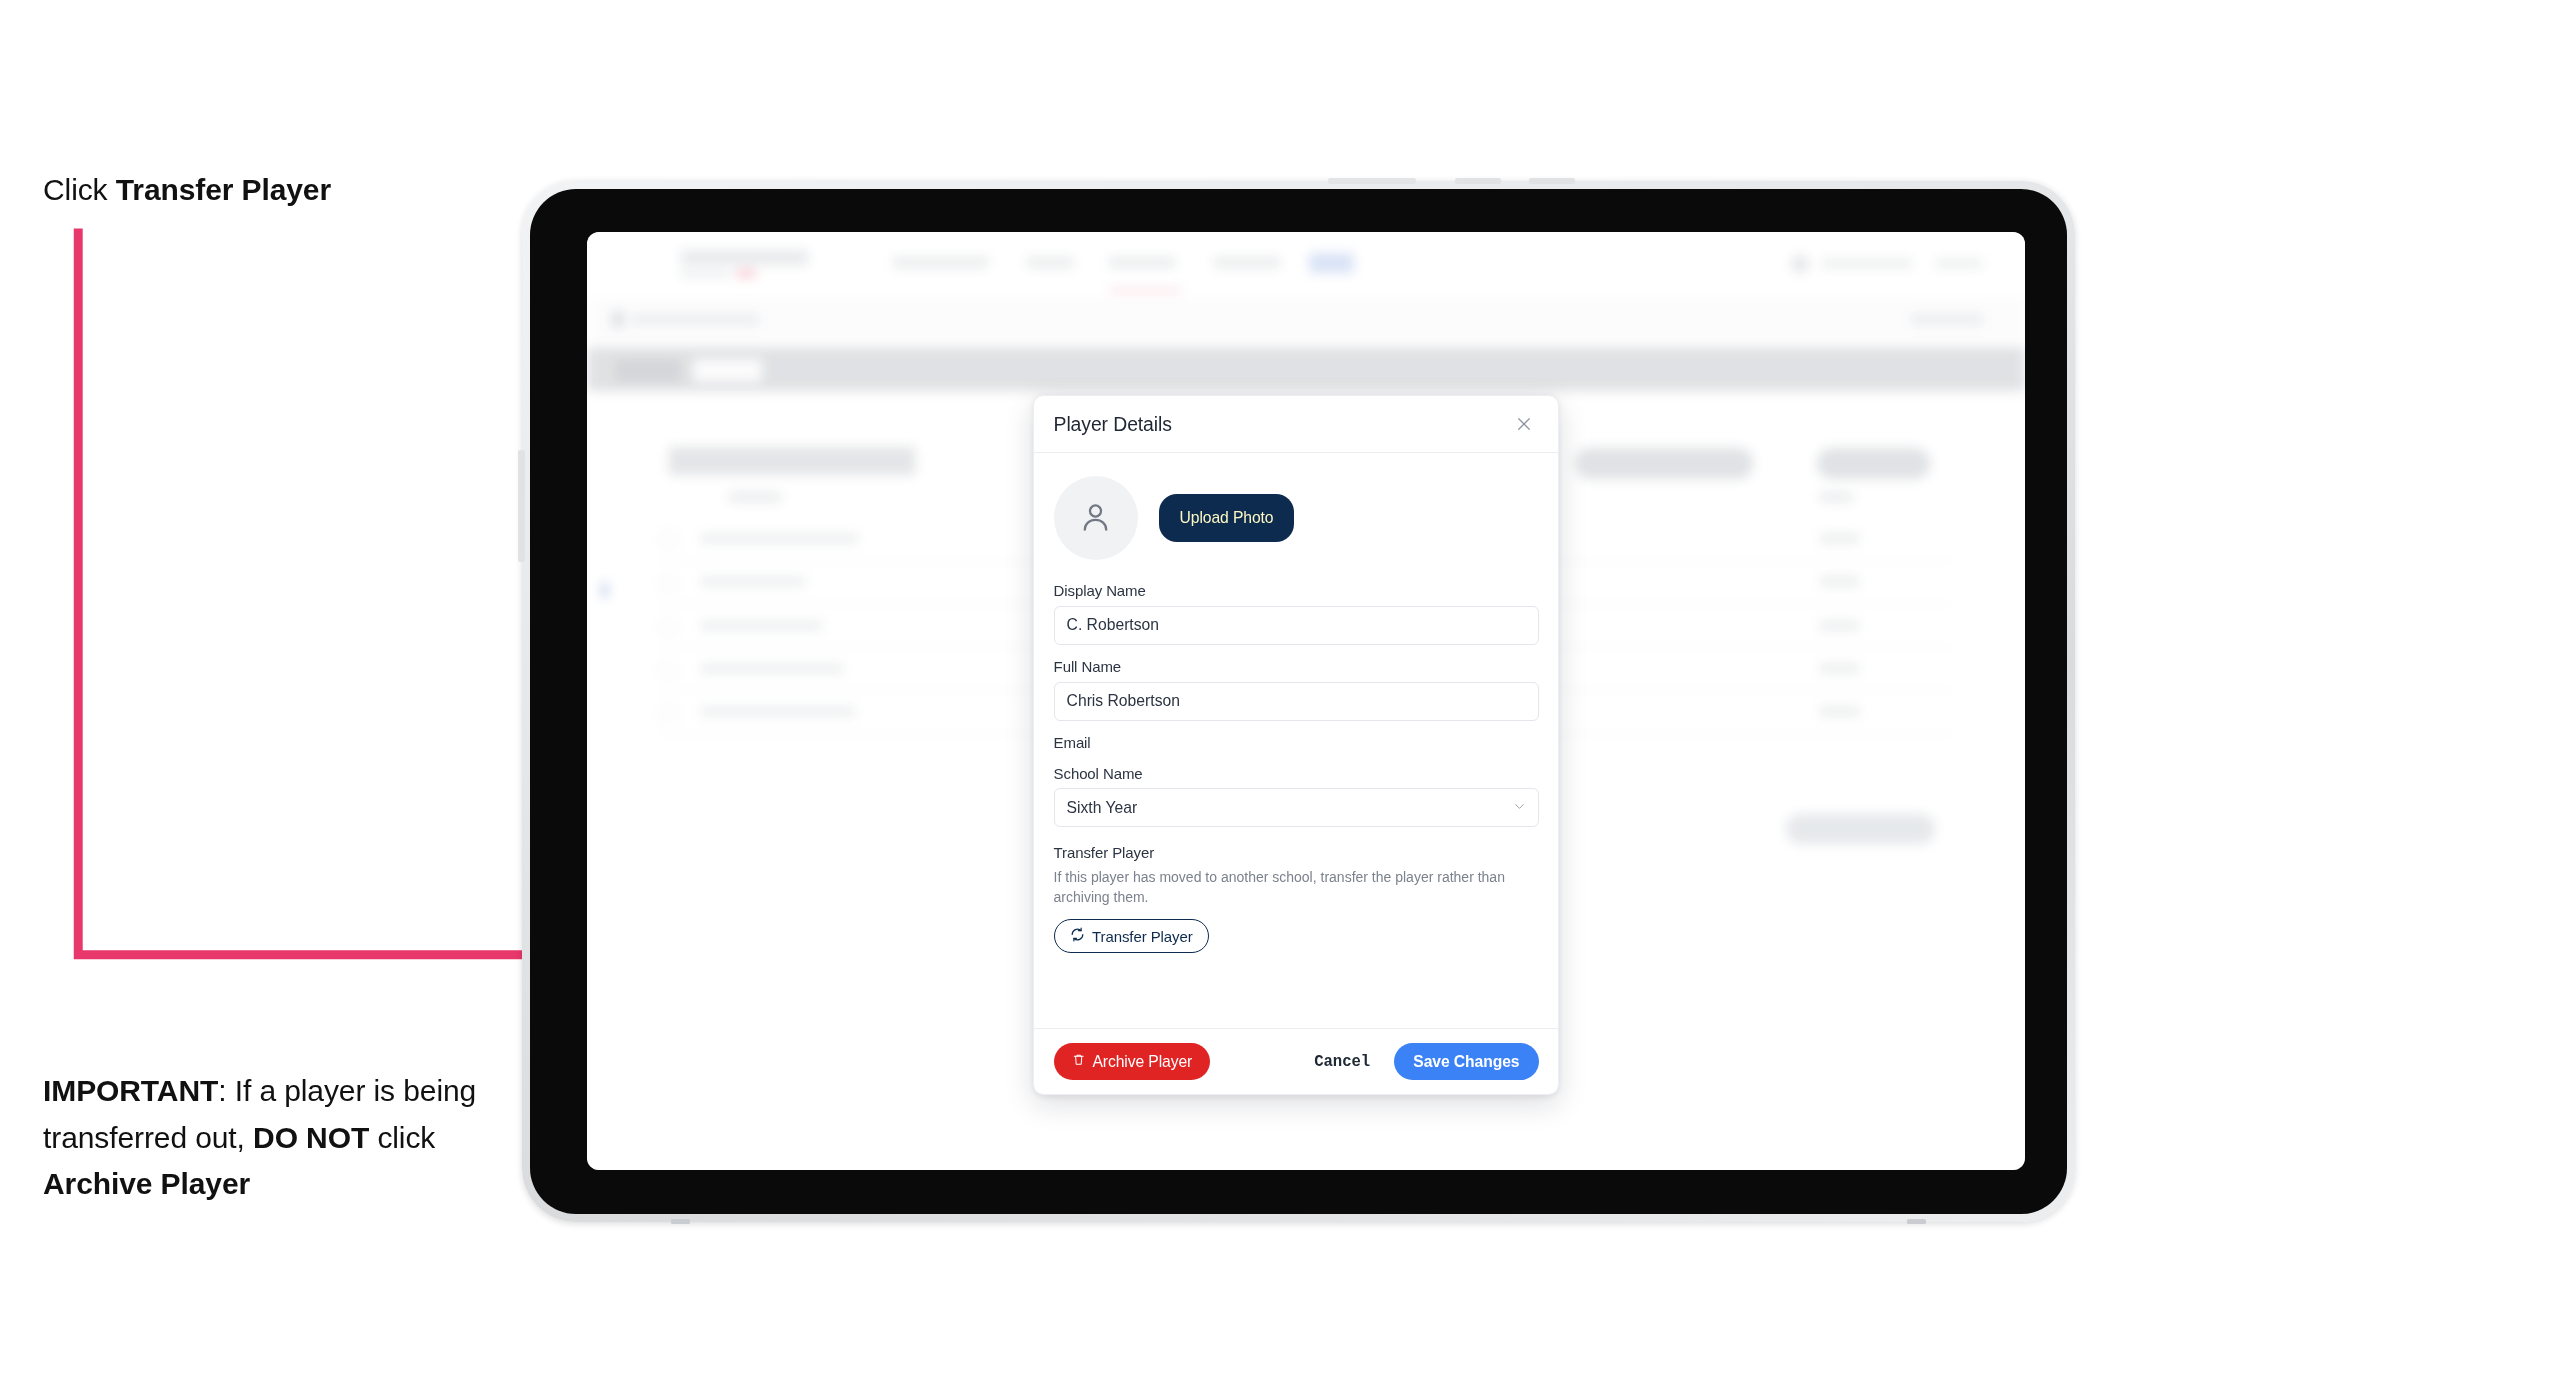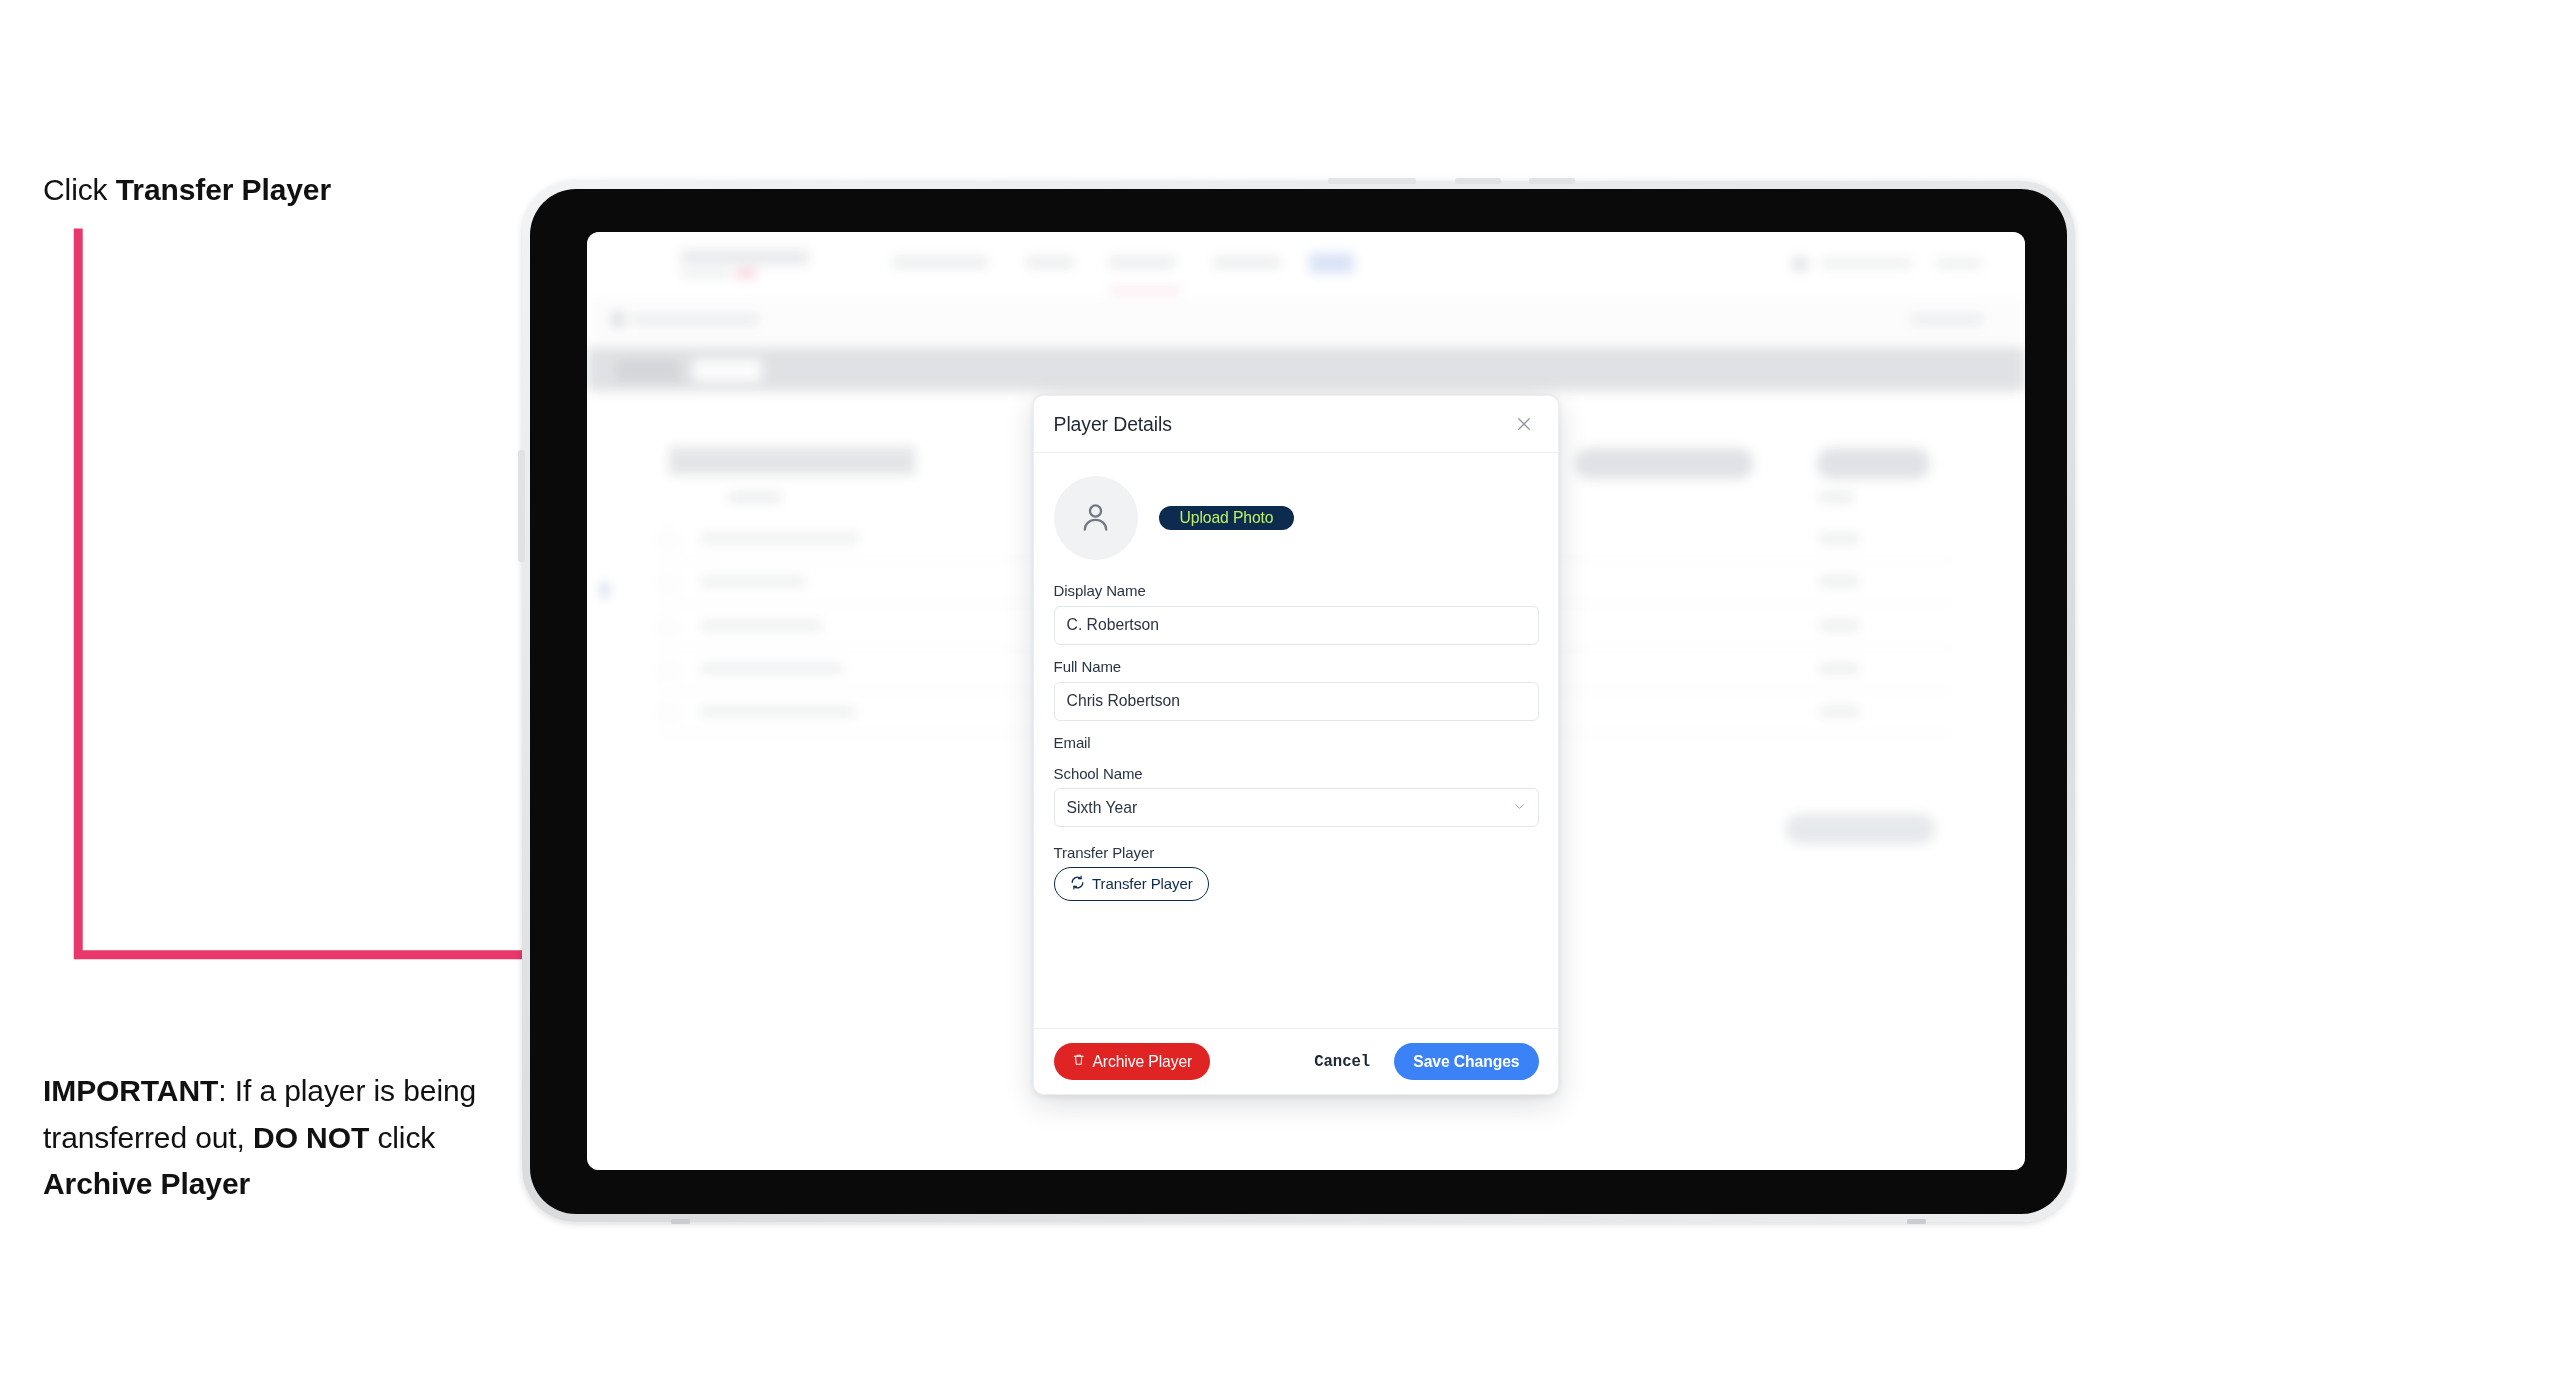--- a/index.html
+++ b/index.html
@@ -281,24 +281,24 @@
   }
   .avatar {
     width: 84px; height: 84px;
     border-radius: 50%;
     background: #f1f2f4;
     display: flex; align-items: center; justify-content: center;
     flex: 0 0 84px;
   }
   .upload-btn {
     background: #0d2b4e;
-    color: #bef264;
+    color: #fef9c3;
     border: none;
     border-radius: 18px;
-    height: 24px;
+    height: 48px;
     padding: 0 21px;
     font-size: 15.7px;
     font-family: "Liberation Sans", sans-serif;
     cursor: pointer;
     letter-spacing: -0.1px;
   }
   .field { margin-bottom: 13.4px; }
   .field-label {
     font-size: 15px;
     color: #2b3442;
@@ -546,20 +546,21 @@
               <span class="chev">
                 <svg width="15" height="15" viewBox="0 0 24 24" fill="none" stroke="currentColor" stroke-width="1.6" stroke-linecap="round" stroke-linejoin="round">
                   <polyline points="6 9 12 15 18 9"></polyline>
                 </svg>
               </span>
             </div>
           </div>
 
           <div class="transfer-block">
             <div class="transfer-title">Transfer Player</div>
+            <div class="transfer-desc">If this player has moved to another school, transfer the player rather than archiving them.</div>
             <button class="transfer-btn">
               <span>
                 <svg width="15" height="15" viewBox="0 0 24 24" fill="none" stroke="currentColor" stroke-width="1.9" stroke-linecap="round" stroke-linejoin="round">
                   <path d="M20.5 12a8.5 8.5 0 0 1-14.2 6.3"></path>
                   <path d="M3.5 12a8.5 8.5 0 0 1 14.2-6.3"></path>
                   <polyline points="17.8 1.6 17.8 5.9 13.5 5.9"></polyline>
                   <polyline points="6.2 22.4 6.2 18.1 10.5 18.1"></polyline>
                 </svg>
               </span>
               <span>Transfer Player</span>

